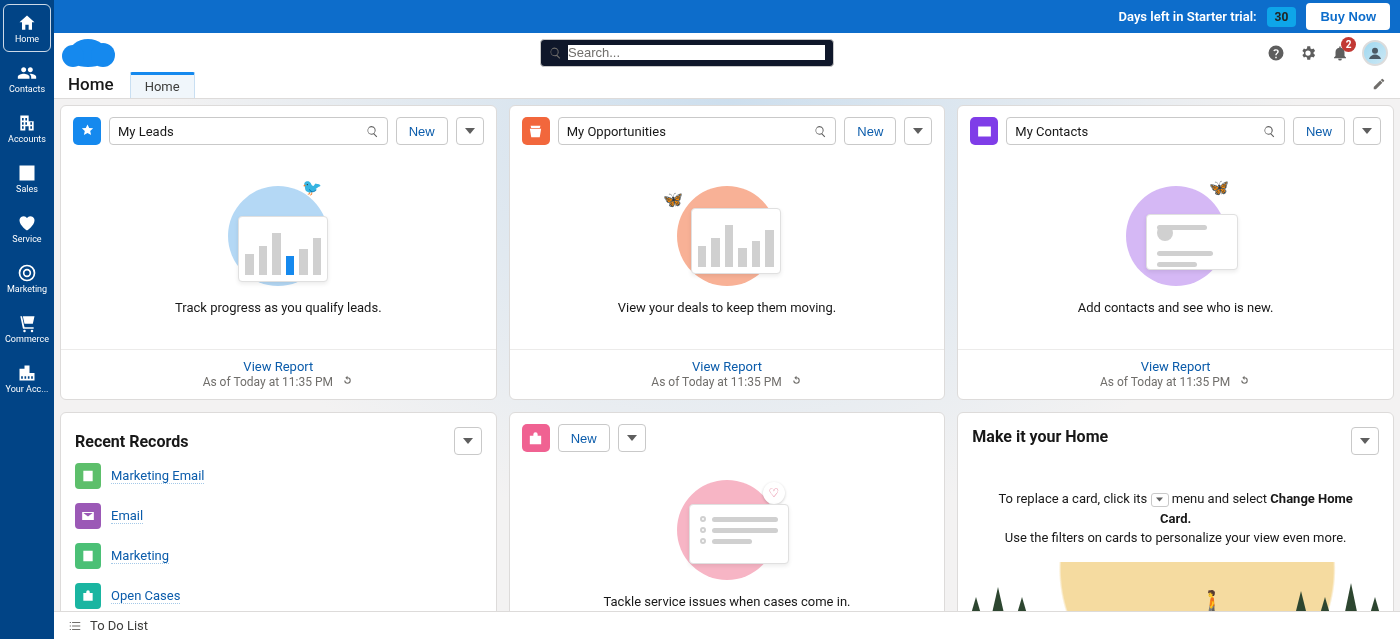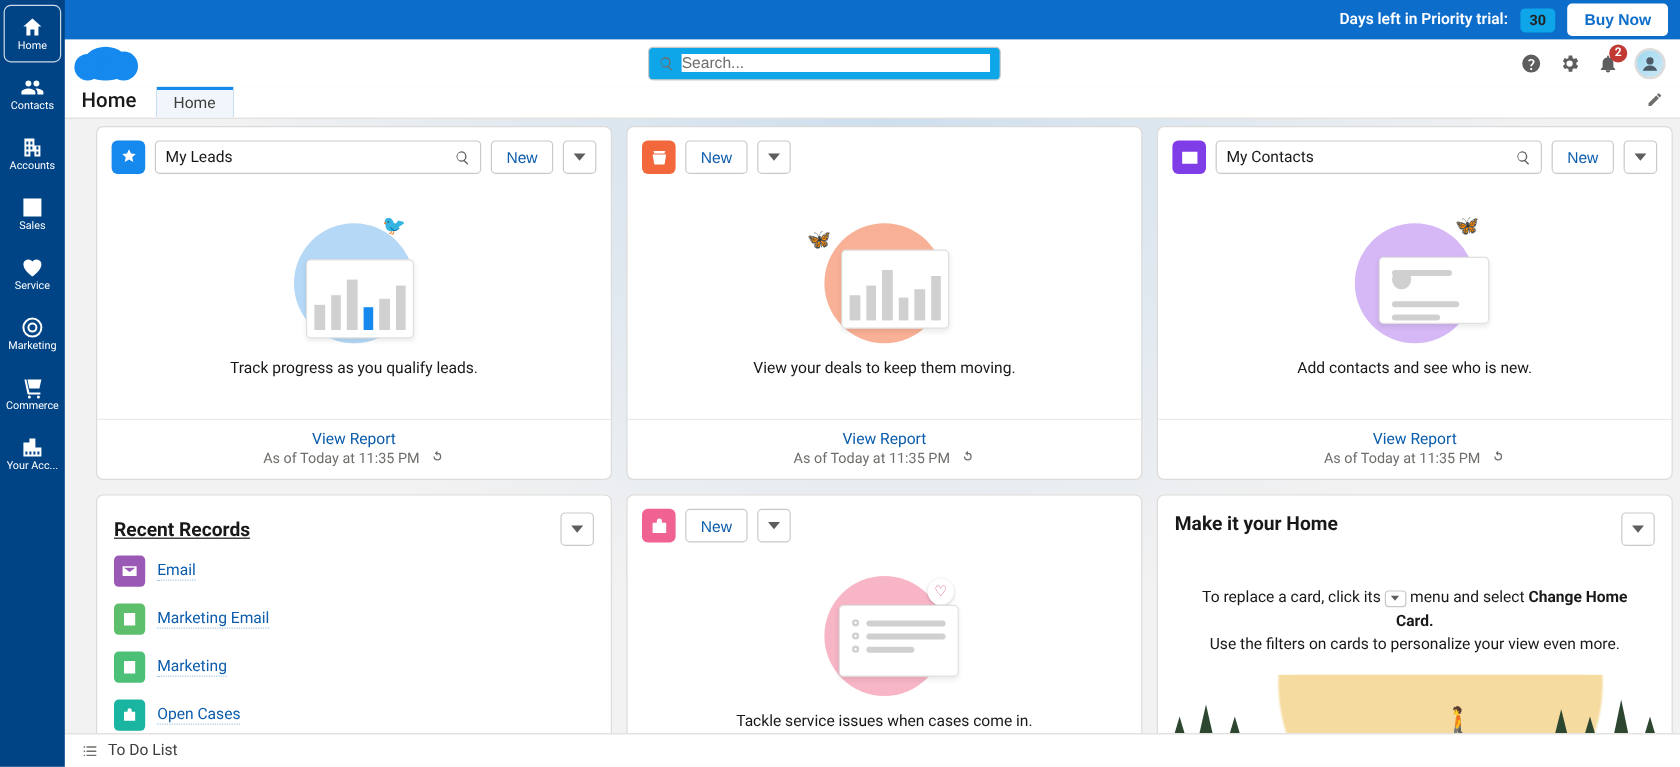--- a/index.html
+++ b/index.html
@@ -103,21 +103,21 @@
   .search-box {
     width: 294px;
     height: 28px;
     border: 1px solid #c9c9c9;
     border-radius: 4px;
     display: flex;
     align-items: center;
     padding: 0 8px;
     color: #706e6b;
     gap: 6px;
-    background: #0ea5e9;
+    background: #0f172a;
   }
   .search-box input {
     border: none;
     outline: none;
     font-size: 13px;
     width: 100%;
     color: #181818;
   }
   .search-box input::placeholder { color: #706e6b; }
   .header-icons { display: flex; align-items: center; gap: 12px; margin-left:auto;}
@@ -159,21 +159,21 @@
     border-radius: 2px 2px 0 0;
     color: #3e3e3c;
   }
   .pencil-edit {
     position:absolute; right:14px; bottom:4px; cursor:pointer;
   }
   .pencil-edit svg{width:14px;height:14px;fill:#706e6b;}
 
   
   .canvas {
-    margin-left: 74px;
+    margin-left: 54px;
     padding: 6px;
     height: calc(639px - 33px - 39px - 27px - 28px);
     overflow: hidden;
     background:
       radial-gradient(ellipse at top, rgba(180,210,235,0.6), transparent 60%),
       #f3f2f2;
   }
   .grid {
     display: grid;
     grid-template-columns: 1fr 1fr 1fr;
@@ -262,21 +262,21 @@
   .card-foot {
     border-top:1px solid #ecebea;
     padding: 9px 12px;
     display:flex;align-items:center;justify-content:space-between;
     font-size:12px;color:#706e6b;flex-direction:column;
   }
   .card-foot a{color:#0b5cab;text-decoration:none;font-size:13px;cursor:pointer;}
   .refresh-icon svg{width:13px;height:13px;fill:#706e6b;}
 
   
-  .recent-head{display:flex;justify-content:space-between;align-items:center;padding:14px 14px 8px;text-decoration:underline;}
+  .recent-head{display:flex;justify-content:space-between;align-items:center;padding:14px 14px 8px;}
   .recent-head h3{font-size:16px;font-weight:700;}
   .recent-list{padding:0 14px;display:flex;flex-direction:column;gap:14px;}
   .rec-item{display:flex;align-items:center;gap:10px;}
   .rec-icon{width:26px;height:26px;border-radius:4px;display:flex;align-items:center;justify-content:center;}
   .rec-icon svg{width:14px;height:14px;fill:#fff;}
   .rc-purple{background:#9b59b6;}
   .rc-green-light{background:#5dbf6b;}
   .rc-green{background:#4bc076;}
   .rc-teal{background:#1ab5a1;}
   .rec-link{color:#0b5cab;border-bottom:1px dotted #a5c9e8;font-size:13px;cursor:pointer;}
@@ -300,21 +300,21 @@
   .bottombar{
     position:absolute;bottom:0;left:54px;right:0;height:28px;background:#fff;
     border-top:1px solid #dddbda;display:flex;align-items:center;padding:0 14px;gap:8px;font-size:13px;color:#3e3e3c;
   }
   .bottombar svg{width:14px;height:14px;fill:#706e6b;}
 </style>
 </head>
 <body>
 
 <div class="topbar">
-  <span class="trial-text">Days left in Priority trial:</span>
+  <span class="trial-text">Days left in Starter trial:</span>
   <span class="trial-days">30</span>
   <button class="buy-now">Buy Now</button>
 </div>
 
 <nav class="leftnav">
   <div class="leftnav-item active">
     <svg viewBox="0 0 24 24">
         <path d="M12 3l9 8h-3v9h-4v-6h-4v6H6v-9H3z"></path>
       </svg>
     <span class="leftnav-label">Home</span>
@@ -458,20 +458,26 @@
       </div>
     </div>
 
     <div class="card h1">
       <div class="card-head">
         <div class="obj-icon ic-opp">
             <svg viewBox="0 0 24 24">
               <path d="M5 4h14l-1 3H6zM4 8h16l-2 12H6z"></path>
             </svg>
           </div>
+        <div class="filter-pill">
+          <span>My Opportunities</span>
+          <svg viewBox="0 0 24 24">
+              <path d="M10 2a8 8 0 015.3 13.9l5.4 5.4-1.4 1.4-5.4-5.4A8 8 0 1110 2zm0 2a6 6 0 100 12 6 6 0 000-12z"></path>
+            </svg>
+        </div>
         <button class="new-btn">New</button>
         <div class="caret-btn">
             <svg viewBox="0 0 10 10">
               <path d="M0 2h10L5 8z"></path>
             </svg>
           </div>
       </div>
       <div class="card-body-empty">
         <div class="empty-illus">
           <div class="circ orange"></div>
@@ -547,34 +553,34 @@
       <div class="recent-head">
         <h3>Recent Records</h3>
         <div class="caret-btn">
             <svg viewBox="0 0 10 10">
               <path d="M0 2h10L5 8z"></path>
             </svg>
           </div>
       </div>
       <div class="recent-list">
         <div class="rec-item">
+          <div class="rec-icon rc-green-light">
+              <svg viewBox="0 0 24 24">
+                <path d="M4 3h16v18H4zM7 7h10M7 11h10M7 15h6"></path>
+              </svg>
+            </div>
+          <span class="rec-link">Marketing Email</span>
+        </div>
+        <div class="rec-item">
           <div class="rec-icon rc-purple">
               <svg viewBox="0 0 24 24">
                 <path d="M2 5h20v14H2zM4 7l8 6 8-6"></path>
               </svg>
             </div>
           <span class="rec-link">Email</span>
-        </div>
-        <div class="rec-item">
-          <div class="rec-icon rc-green-light">
-              <svg viewBox="0 0 24 24">
-                <path d="M4 3h16v18H4zM7 7h10M7 11h10M7 15h6"></path>
-              </svg>
-            </div>
-          <span class="rec-link">Marketing Email</span>
         </div>
         <div class="rec-item">
           <div class="rec-icon rc-green">
               <svg viewBox="0 0 24 24">
                 <path d="M4 3h16v18H4zM7 7h10M7 11h10"></path>
               </svg>
             </div>
           <span class="rec-link">Marketing</span>
         </div>
         <div class="rec-item">

